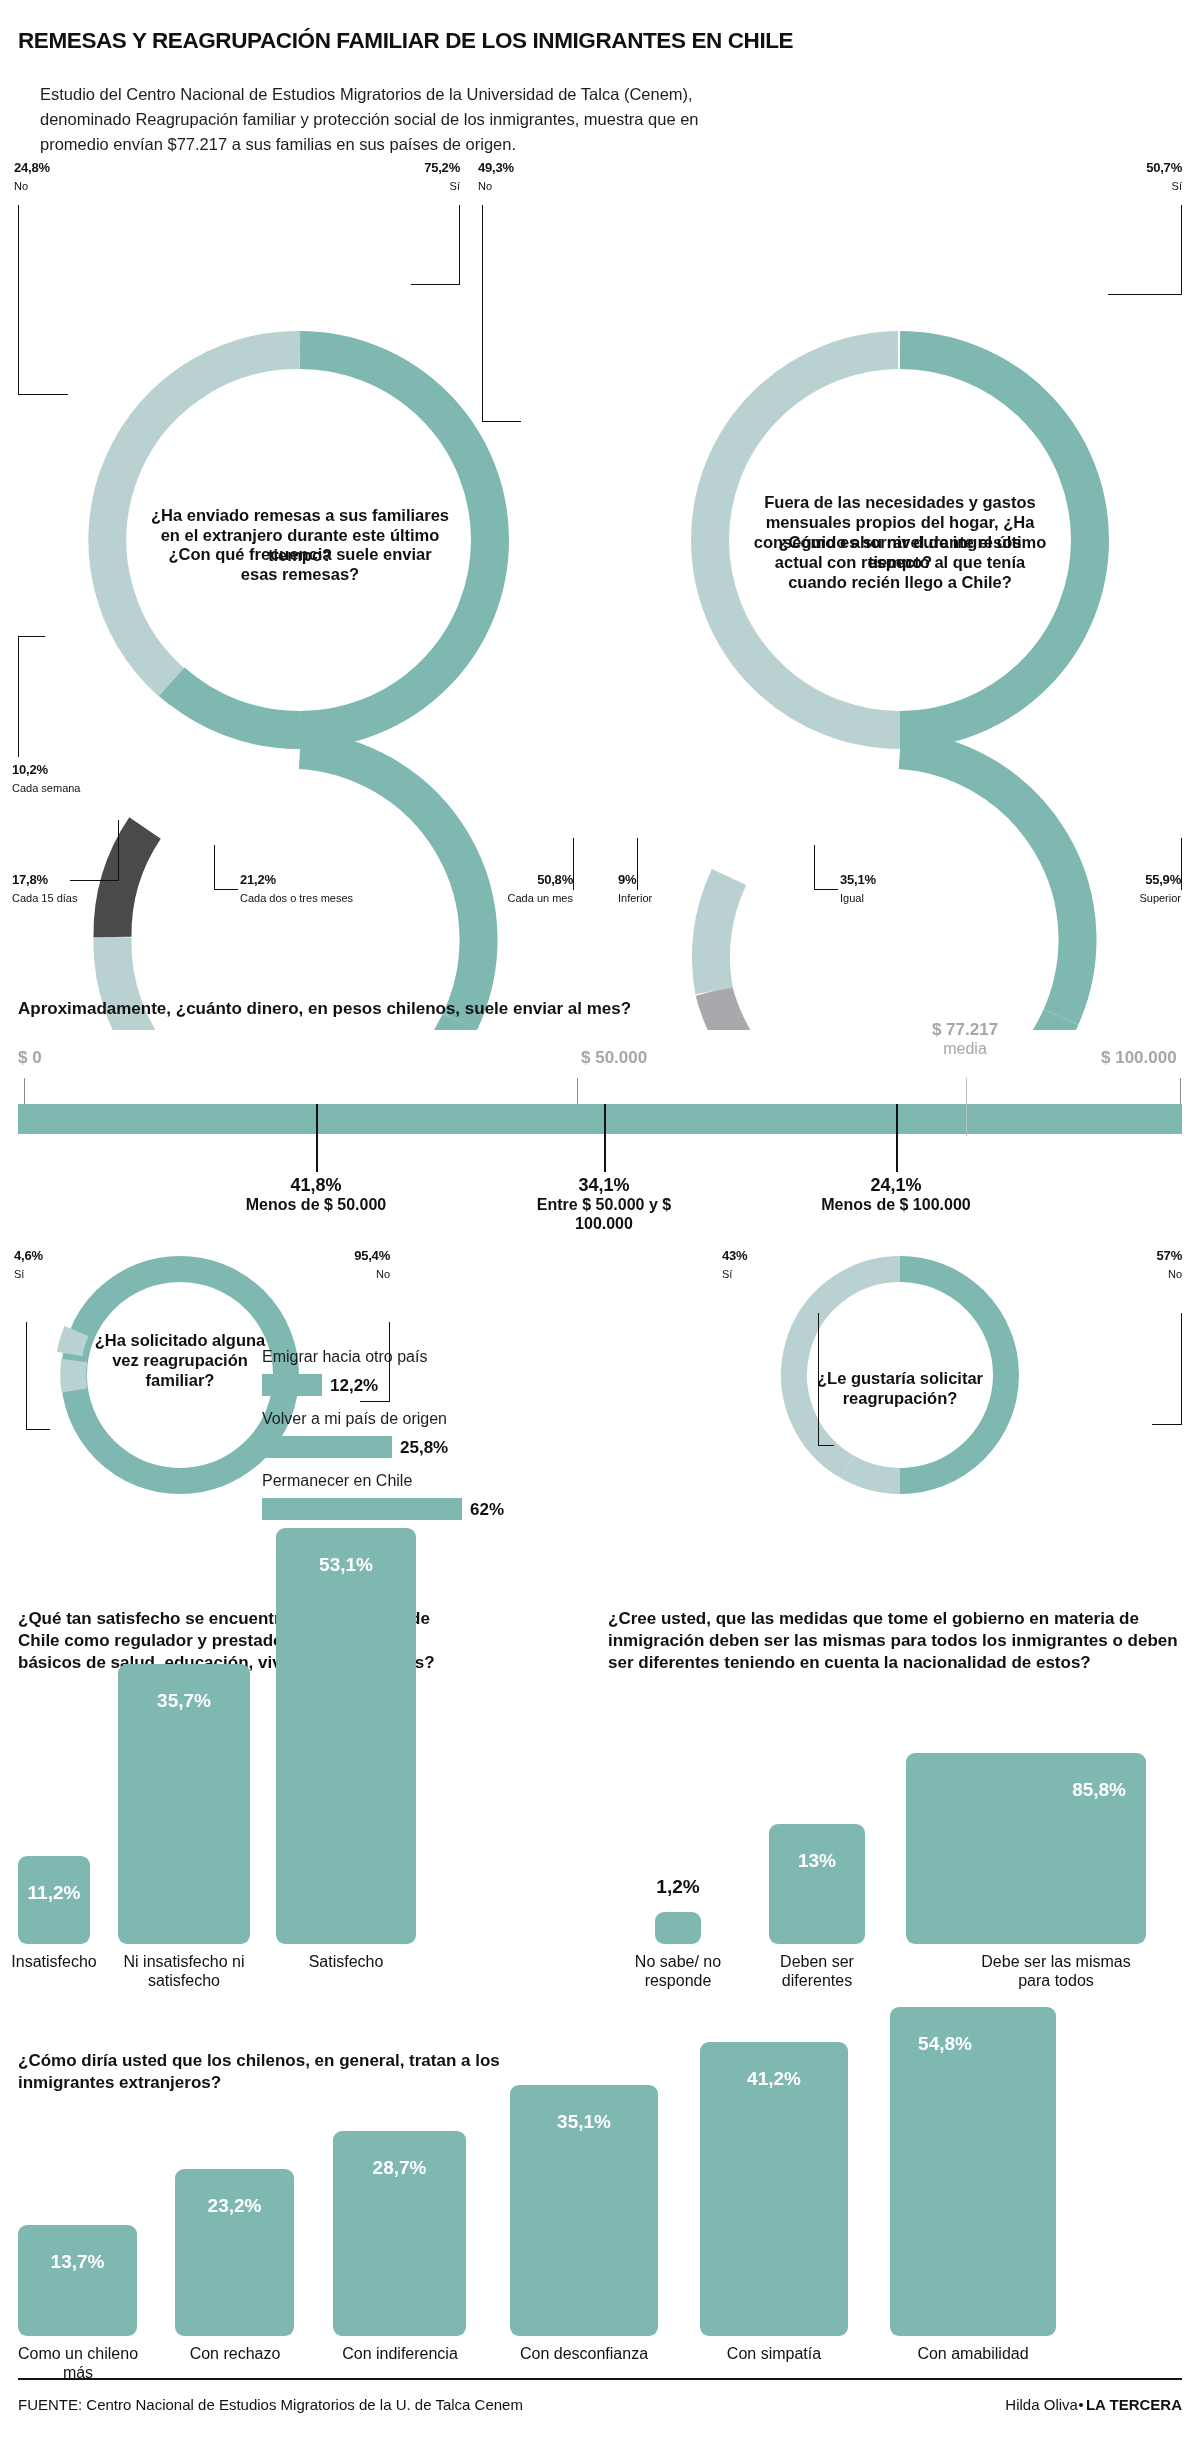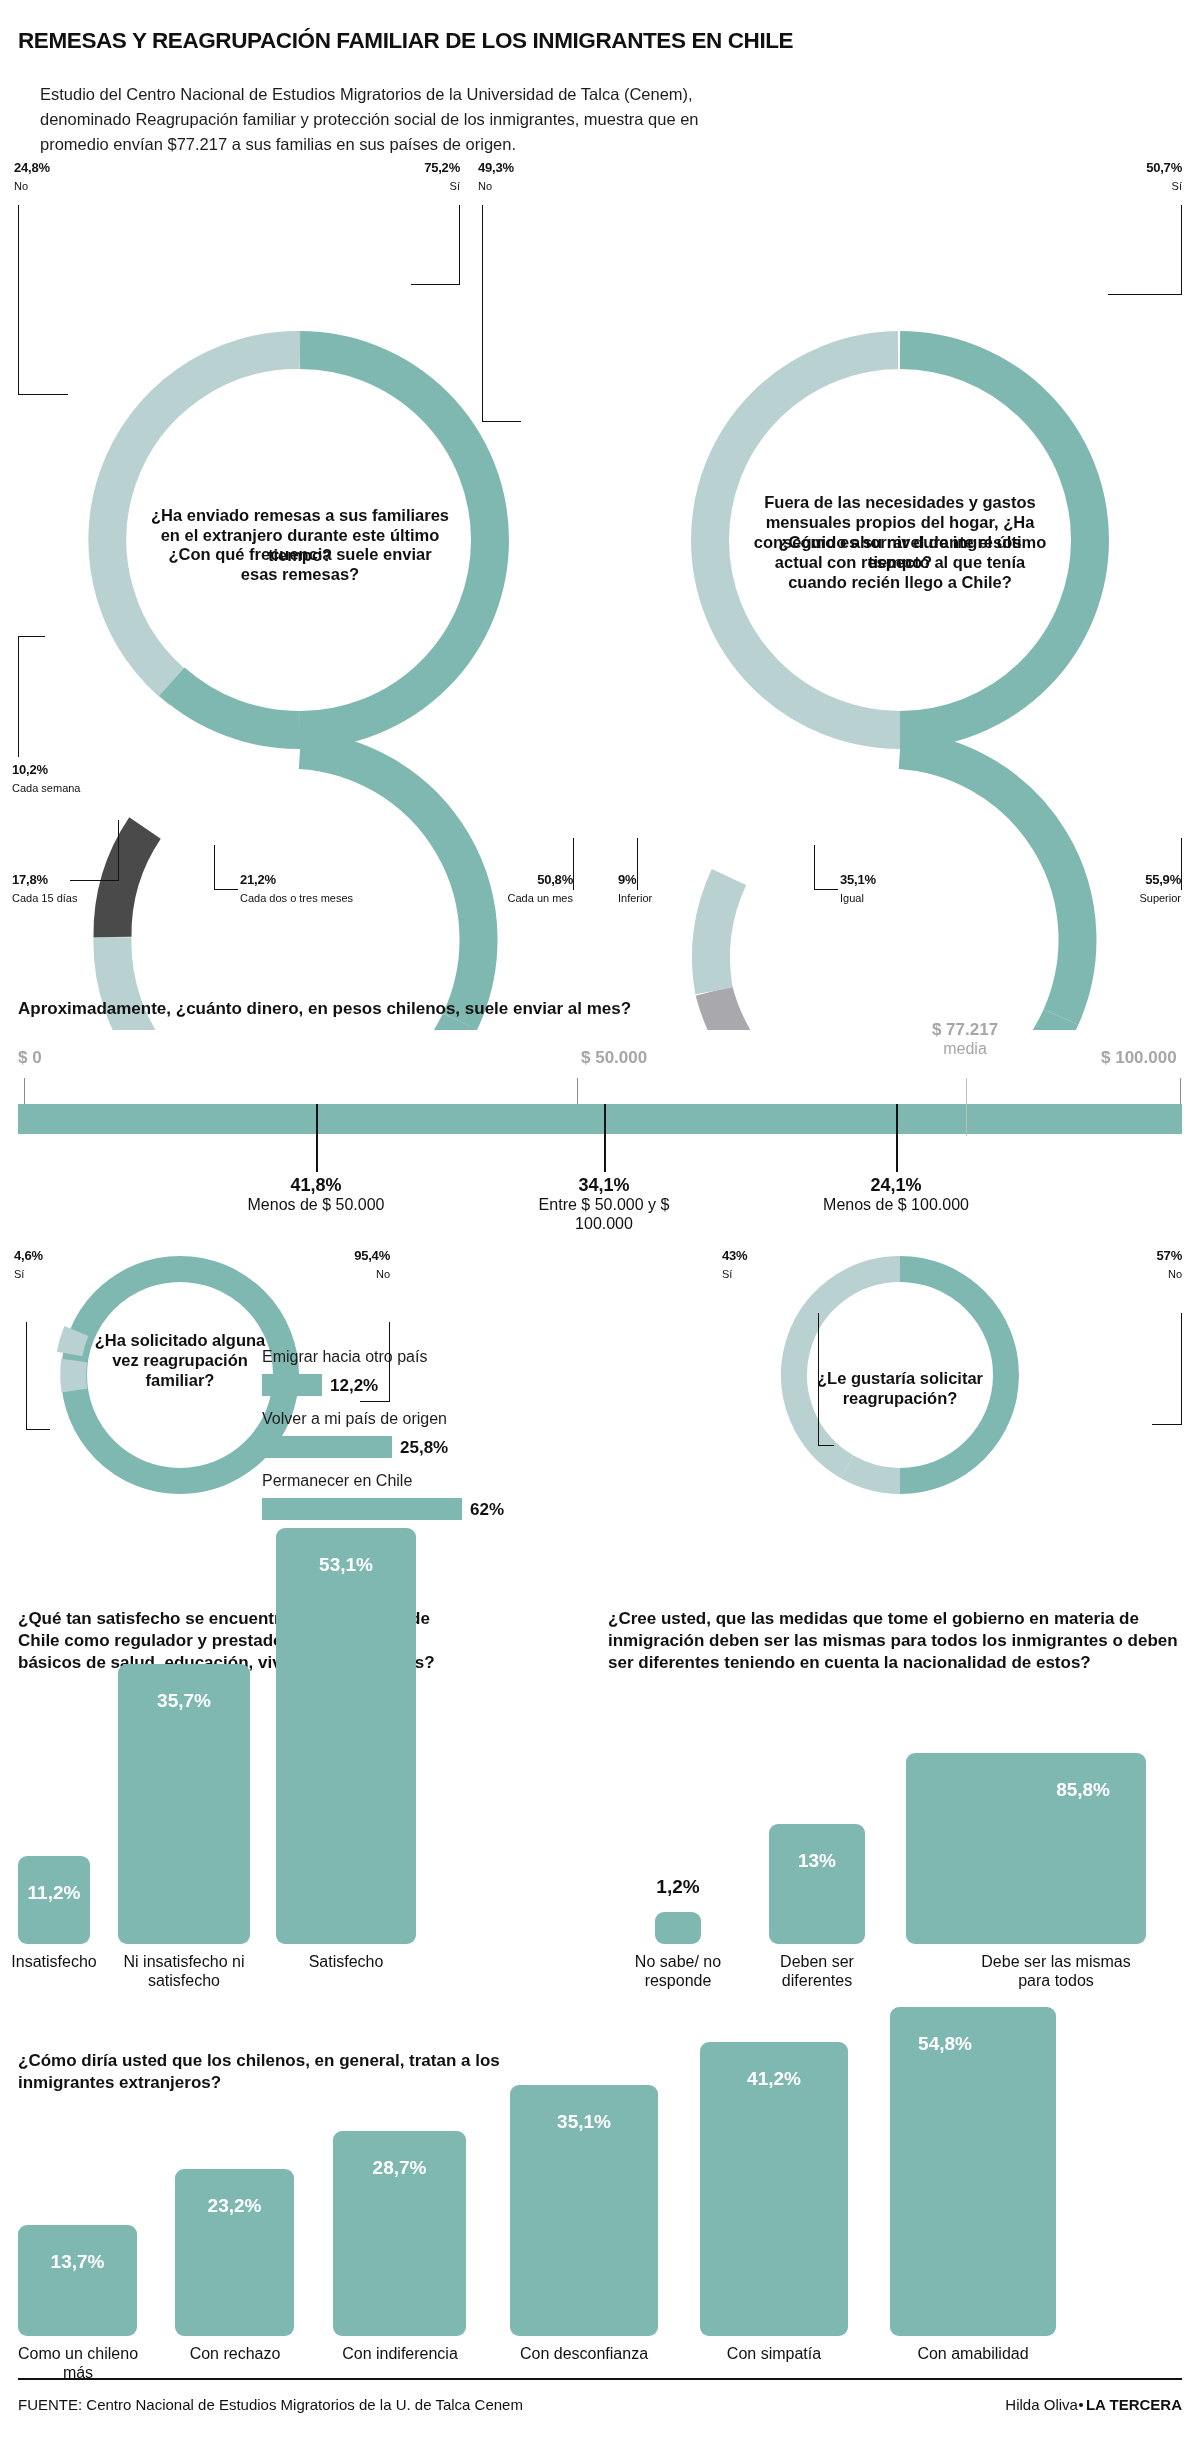--- a/index.html
+++ b/index.html
@@ -29,21 +29,21 @@
 
   
   .qh{position:absolute;font-weight:700;font-size:17px;line-height:22px;color:#111;}
 
   
   #scalebar{left:18px;top:1104px;width:1164px;height:30px;background:#7fb8b0;}
   .sctick{position:absolute;width:1.4px;background:#8a8a8a;}
   .sclab{position:absolute;font-weight:700;font-size:17px;color:#a6a6a6;white-space:nowrap;}
   .sclab .sub{display:block;font-weight:400;font-size:16px;color:#a6a6a6;text-align:center;}
   .drop{position:absolute;width:1.6px;background:#111;}
-  .dlab{position:absolute;text-align:center;font-size:16px;line-height:19px;color:#111;}
+  .dlab{position:absolute;text-align:center;font-size:16px;line-height:19px;color:#111;font-weight:bold;}
   .dlab b{font-size:18px;display:block;}
 
   
   .hb{position:absolute;height:22px;background:#7fb8b0;}
   .hblab{position:absolute;font-size:16px;color:#1d1d1d;white-space:nowrap;}
   .hbval{position:absolute;font-size:17px;font-weight:700;color:#111;}
 
   
   .vb{position:absolute;background:#7fb8b0;border-radius:9px;}
   .vbval{position:absolute;color:#ffffff;font-weight:700;font-size:19px;text-align:center;}
@@ -288,21 +288,21 @@
 
   <div class="vb" style="left:655px;top:1912px;width:46px;height:32px;"></div>
   <div class="vbval dark" style="left:638px;top:1876px;width:80px;">1,2%</div>
   <div class="vblab" style="left:622px;top:1952px;width:112px;">No sabe/ no responde</div>
 
   <div class="vb" style="left:769px;top:1824px;width:96px;height:120px;"></div>
   <div class="vbval" style="left:769px;top:1850px;width:96px;">13%</div>
   <div class="vblab" style="left:752px;top:1952px;width:130px;">Deben ser diferentes</div>
 
   <div class="vb" style="left:906px;top:1753px;width:240px;height:191px;"></div>
-  <div class="vbval" style="left:906px;top:1779px;width:240px;text-align:right;padding-right:36px;box-sizing:border-box;">85,8%</div>
+  <div class="vbval" style="left:906px;top:1779px;width:240px;text-align:right;padding-right:20px;box-sizing:border-box;">85,8%</div>
   <div class="vblab" style="left:966px;top:1952px;width:180px;">Debe ser las mismas para todos</div>
 
   <div class="qh" style="left:18px;top:2050px;width:560px;">¿Cómo diría usted que los chilenos, en general, tratan a los inmigrantes extranjeros?</div>
 
   <div class="vb" style="left:18px;top:2225px;width:119px;height:111px;"></div>
   <div class="vbval" style="left:18px;top:2251px;width:119px;">13,7%</div>
   <div class="vblab" style="left:14px;top:2344px;width:128px;">Como un chileno más</div>
 
   <div class="vb" style="left:175px;top:2169px;width:119px;height:167px;"></div>
   <div class="vbval" style="left:175px;top:2195px;width:119px;">23,2%</div>

